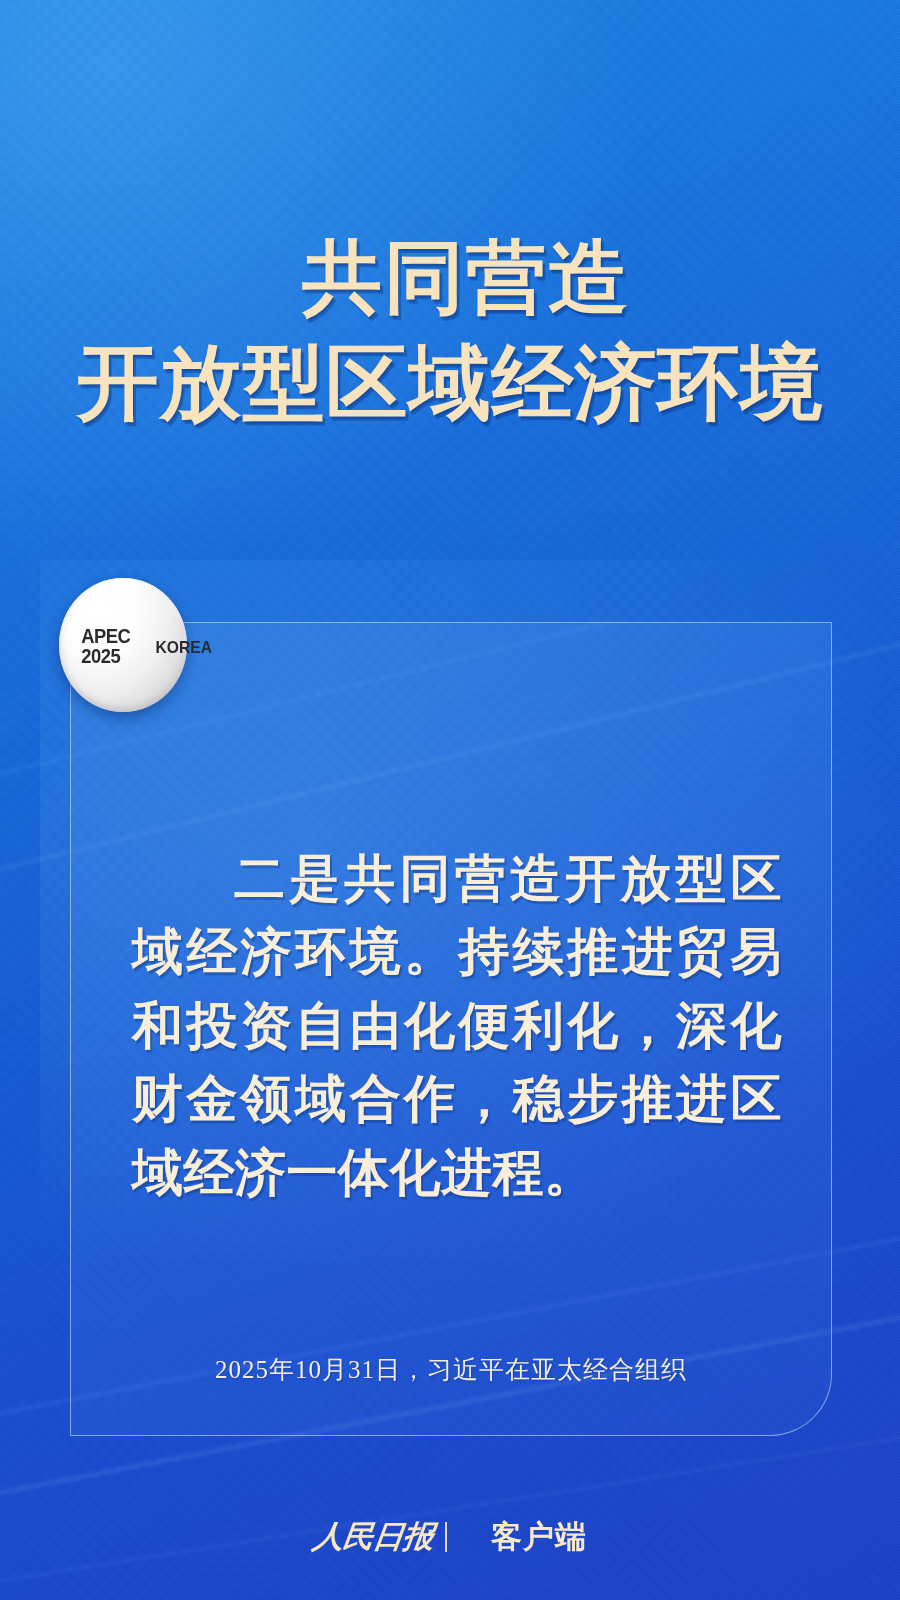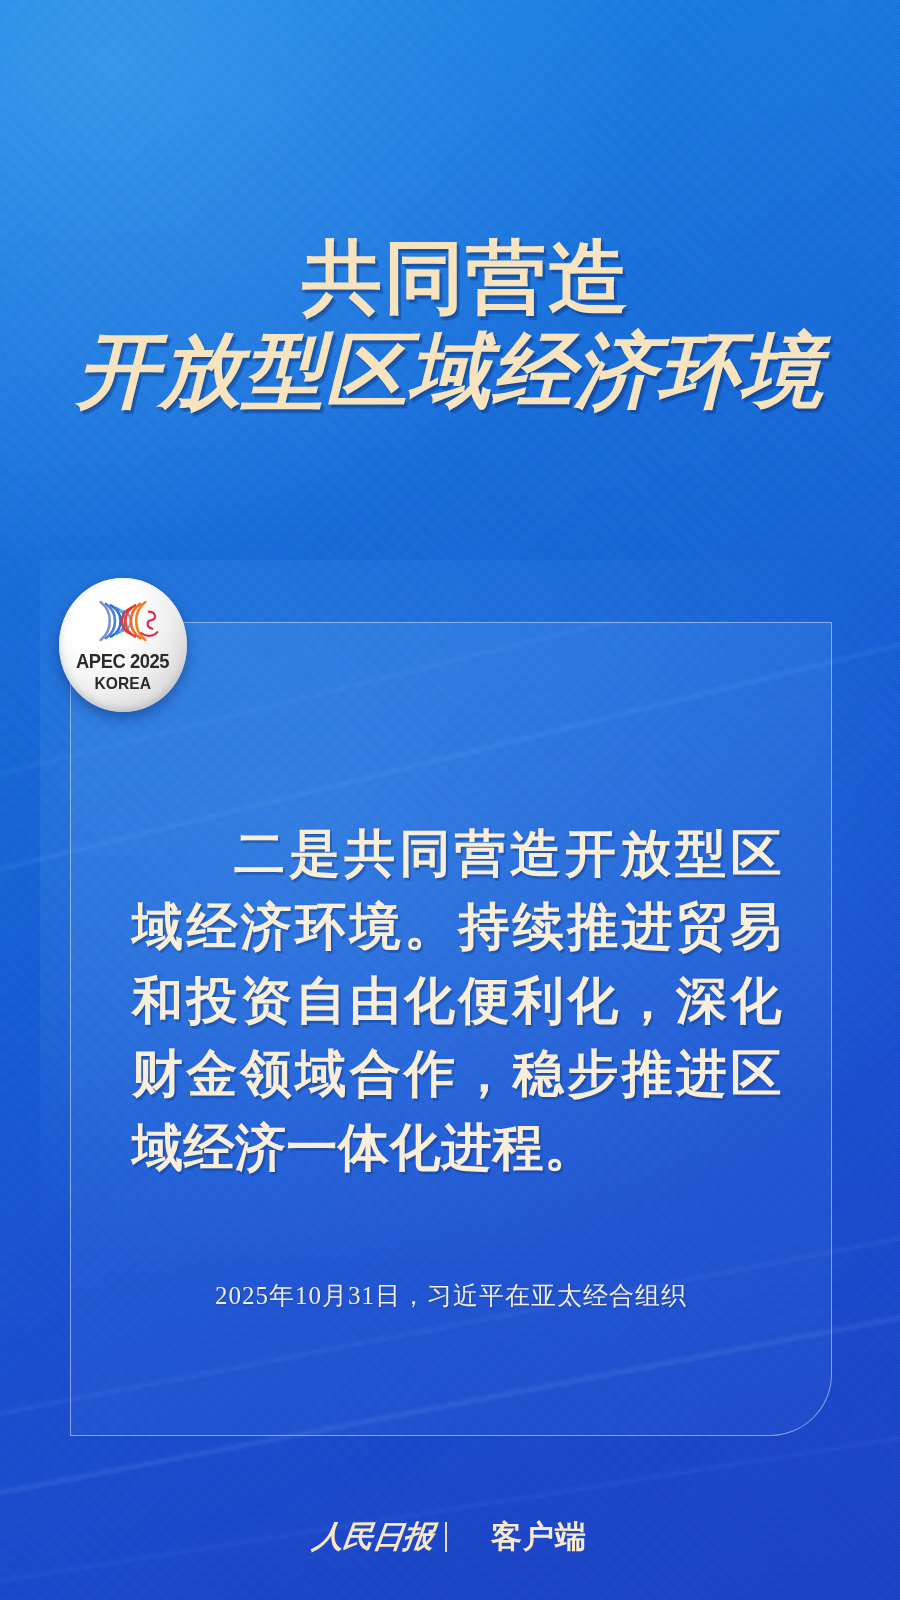--- a/index.html
+++ b/index.html
@@ -106,21 +106,21 @@
     font-weight: 700;
     color: #f7e4bf;
     letter-spacing: 2px;
     line-height: 1.06;
     text-shadow:
       3px 4px 0 rgba(10,40,110,0.30),
       1px 2px 2px rgba(10,40,110,0.35);
     white-space: nowrap;
   }
   .title-line-1 { font-size: 80px; padding-left: 32px; }
-  .title-line-2 { font-size: 82px; margin-top: 8px; letter-spacing: 1px; font-style: italic; }
+  .title-line-2 { font-size: 82px; margin-top: 20px; letter-spacing: 1px; }
 
   
   .quote-card {
     position: absolute;
     left: 70px;
     top: 622px;
     width: 762px;
     height: 814px;
     box-sizing: border-box;
     border: 1px solid rgba(215,232,255,0.55);
@@ -129,40 +129,40 @@
       rgba(120,190,255,0.17) 0%,
       rgba(110,180,255,0.13) 35%,
       rgba(100,170,255,0.10) 70%,
       rgba(95,165,255,0.07) 100%);
     z-index: 4;
   }
 
   .quote-text {
     position: absolute;
     left: 132px;
-    top: 818px;
+    top: 843px;
     width: 650px;
     font-family: "Liberation Serif", "DejaVu Serif", serif;
     font-weight: 700;
     font-size: 51px;
     line-height: 1.44;
     color: #f8eeda;
     letter-spacing: 0.5px;
     text-indent: 2em;
     text-align: justify;
     text-shadow:
       2px 3px 0 rgba(12,45,115,0.26),
       1px 1px 2px rgba(12,45,115,0.30);
     z-index: 6;
   }
 
   .attribution {
     position: absolute;
     left: 70px;
-    top: 1276px;
+    top: 1350px;
     width: 762px;
     text-align: center;
     font-family: "Liberation Serif", "DejaVu Serif", serif;
     font-size: 25px;
     line-height: 1.62;
     color: #f4eddd;
     letter-spacing: 1px;
     text-shadow: 1px 1px 2px rgba(12,45,115,0.35);
     z-index: 6;
   }
@@ -176,23 +176,23 @@
     height: 134px;
     border-radius: 50%;
     background:
       radial-gradient(ellipse at 32% 24%, #ffffff 0%, #fdfdfd 32%, #f0f0f1 56%, #dcdcde 76%, #c3c3c6 92%, #b4b4b8 100%);
     box-shadow:
       0 6px 14px rgba(6,30,90,0.40),
       inset 0 -3px 7px rgba(130,130,140,0.35),
       inset 0 3px 6px rgba(255,255,255,0.9);
     z-index: 9;
     display: flex;
-    flex-direction: column;
     align-items: center;
     justify-content: flex-start;
+    gap: 20px;
   }
   .apec-mark {
     width: 86px;
     height: 56px;
     margin-top: 15px;
   }
   .apec-word {
     font-family: "Liberation Sans Narrow", "Liberation Sans", sans-serif;
     font-weight: 700;
     color: #2b2b2f;

